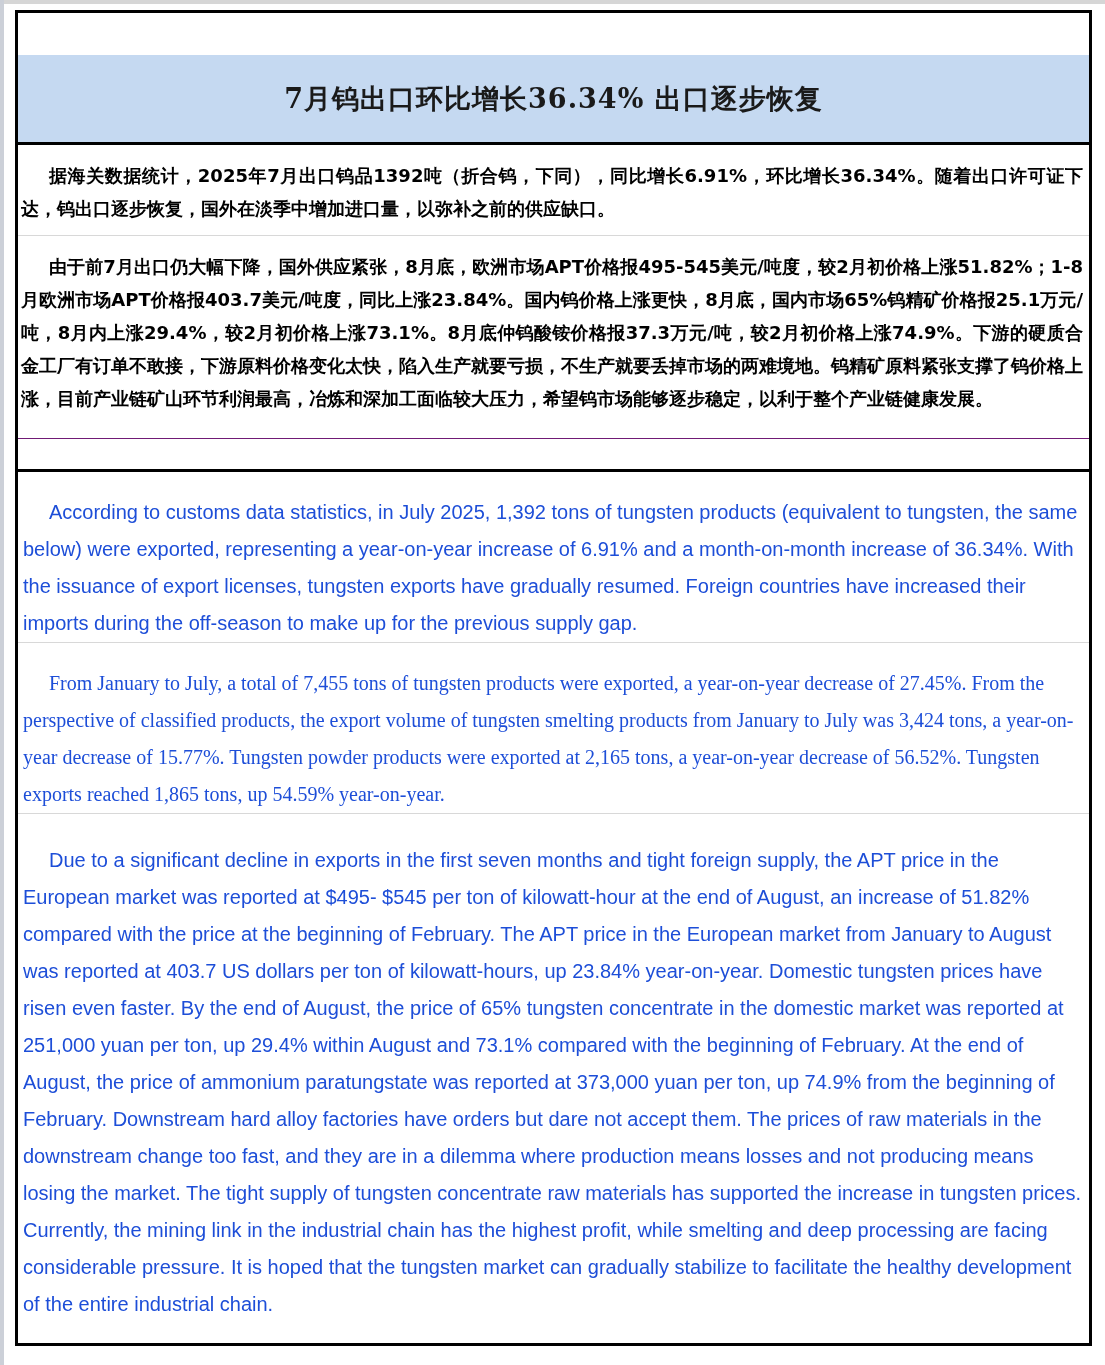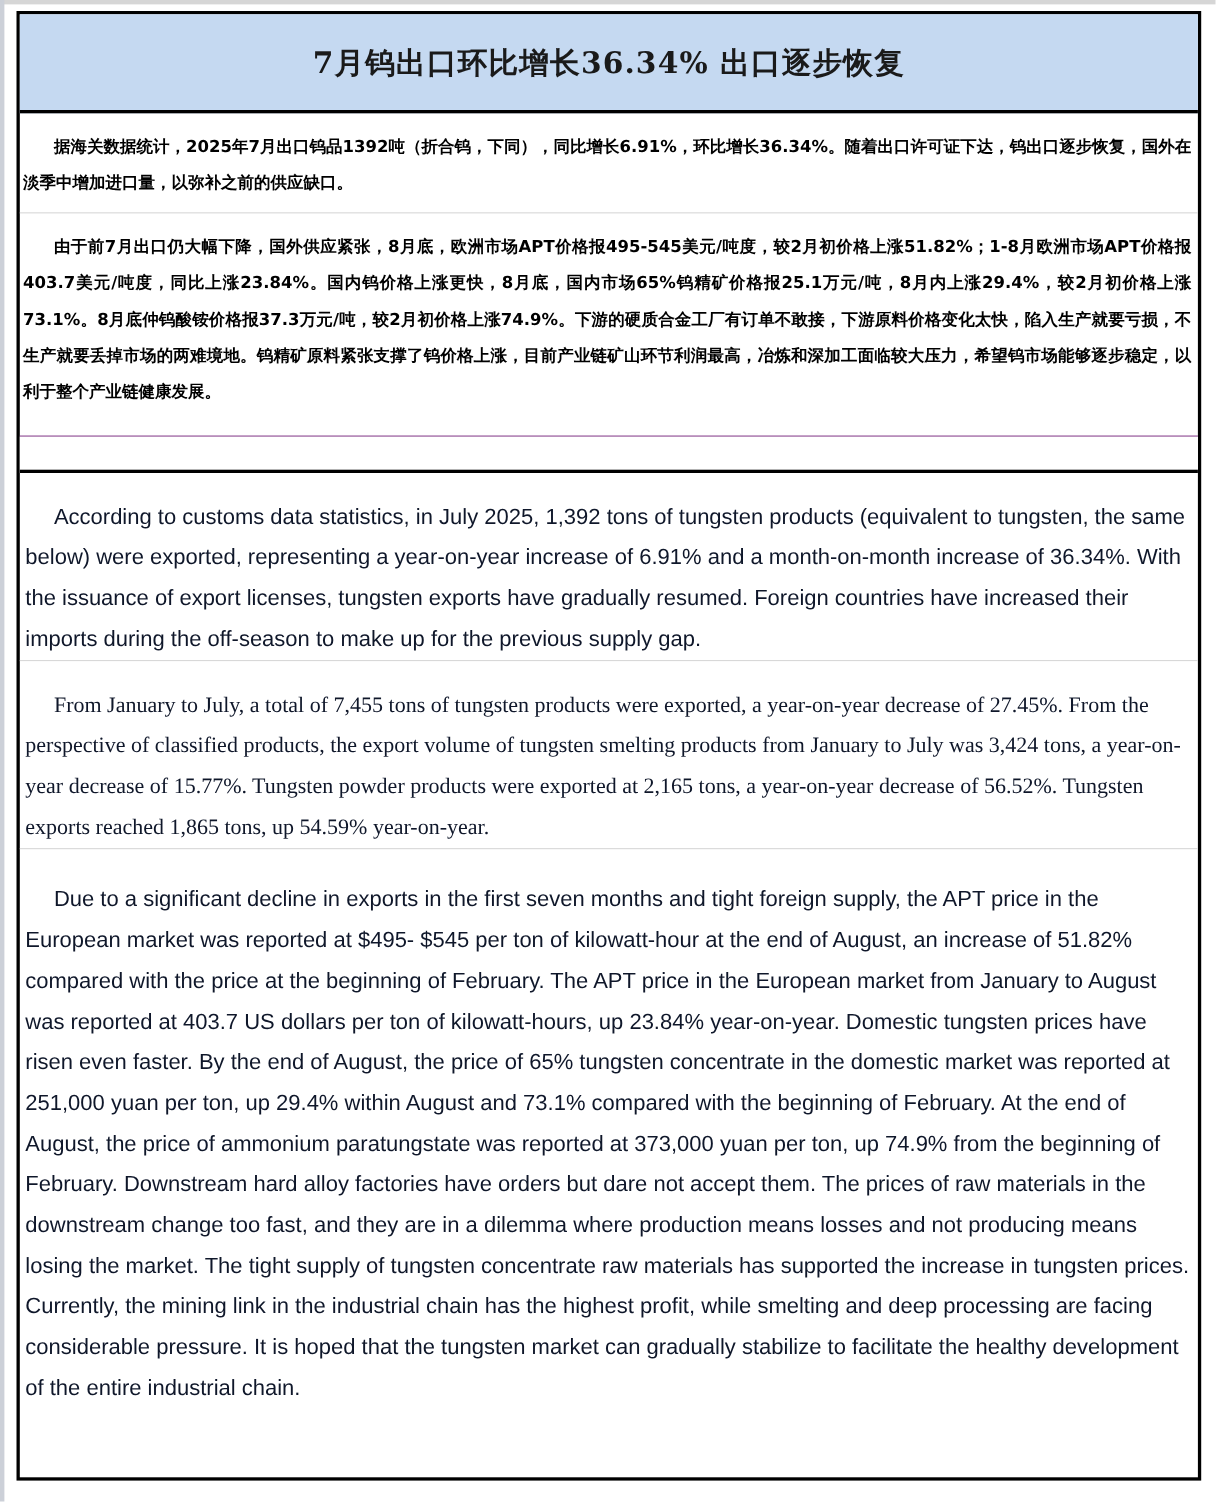--- a/index.html
+++ b/index.html
@@ -38,20 +38,21 @@
   .title-bar {
     background: #c5d9f1;
     border-bottom: 3px solid #000000;
     display: flex;
     align-items: center;
     justify-content: center;
     text-align: center;
     box-sizing: border-box;
     flex: 0 0 auto;
     color: #1a1a1a;
+    margin-top: 42px;
   }
   .zh-title {
     height: 90px;
     font-family: "DejaVu Serif", "Liberation Serif", serif;
     font-weight: bold;
     font-size: 27px;
     letter-spacing: 1px;
   }
   .en-title {
     height: 97px;
@@ -64,42 +65,42 @@
   }
   .para {
     box-sizing: border-box;
     flex: 0 0 auto;
     overflow: hidden;
   }
   .para.divider { border-bottom: 1px solid #d8d8d8; }
   .zh-para {
     font-family: "DejaVu Sans", "Liberation Sans", sans-serif;
     font-weight: bold;
-    font-size: 15px;
+    font-size: 18px;
     line-height: 33px;
     color: #000000;
     text-align: justify;
     text-indent: 28px;
     padding: 14px 6px 0 3px;
   }
   .zh-p1 { min-height: 91px; }
   .zh-p2 { min-height: 98px; }
   .zh-p3 { min-height: 203px; border-bottom: 1px solid #701a75; }
   .gap-row {
     height: 33px;
     flex: 0 0 auto;
     background: #ffffff;
     border-bottom: 3px solid #000000;
     box-sizing: border-box;
   }
   .en-para {
     font-family: "Liberation Sans", "DejaVu Sans", sans-serif;
     font-size: 20px;
     line-height: 37px;
-    color: #0f172a;
+    color: #1d4ed8;
     text-align: left;
     text-indent: 26px;
     padding: 22px 8px 0 5px;
   }
   .en-p1 { min-height: 152px; }
   .en-p2 { min-height: 163px; font-family: Liberation Serif, serif; }
   .en-p3 { flex: 1 1 auto; padding-top: 28px; }
 </style>
 </head>
 <body>

